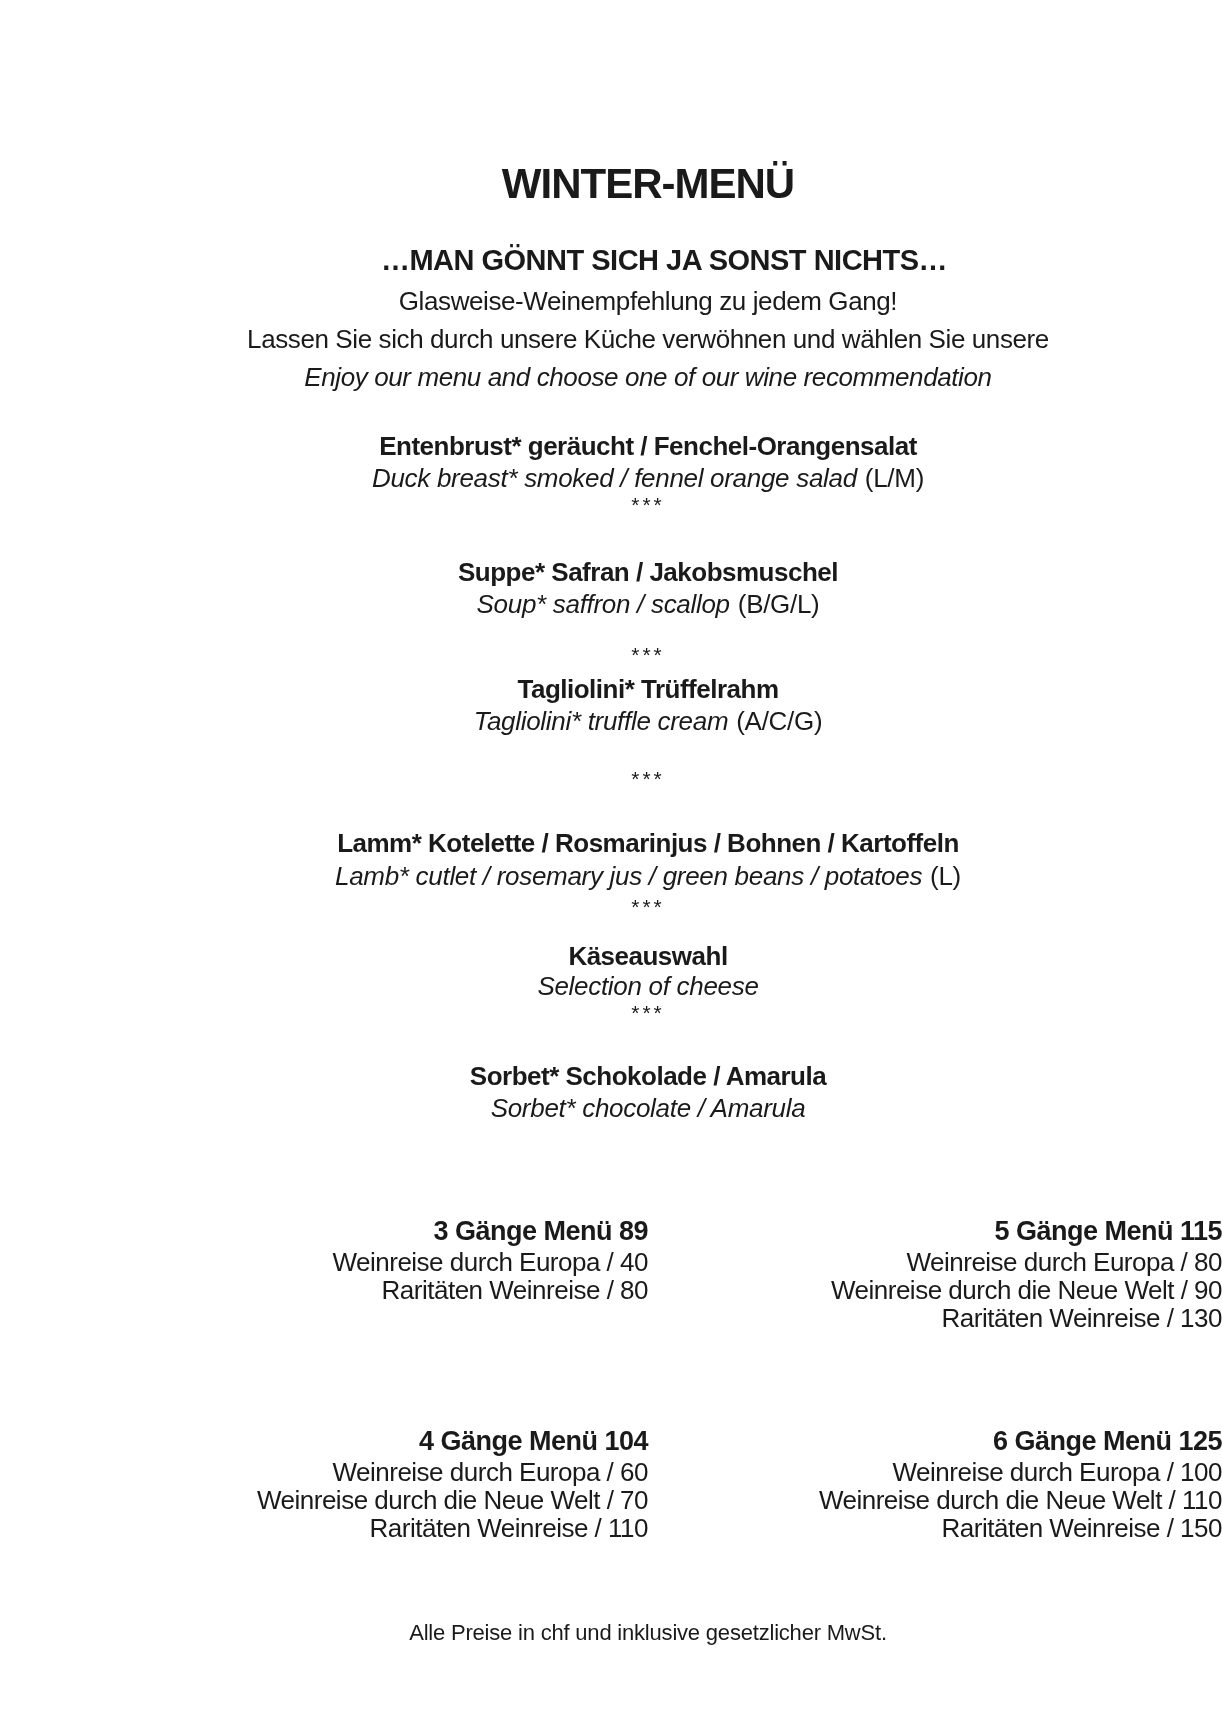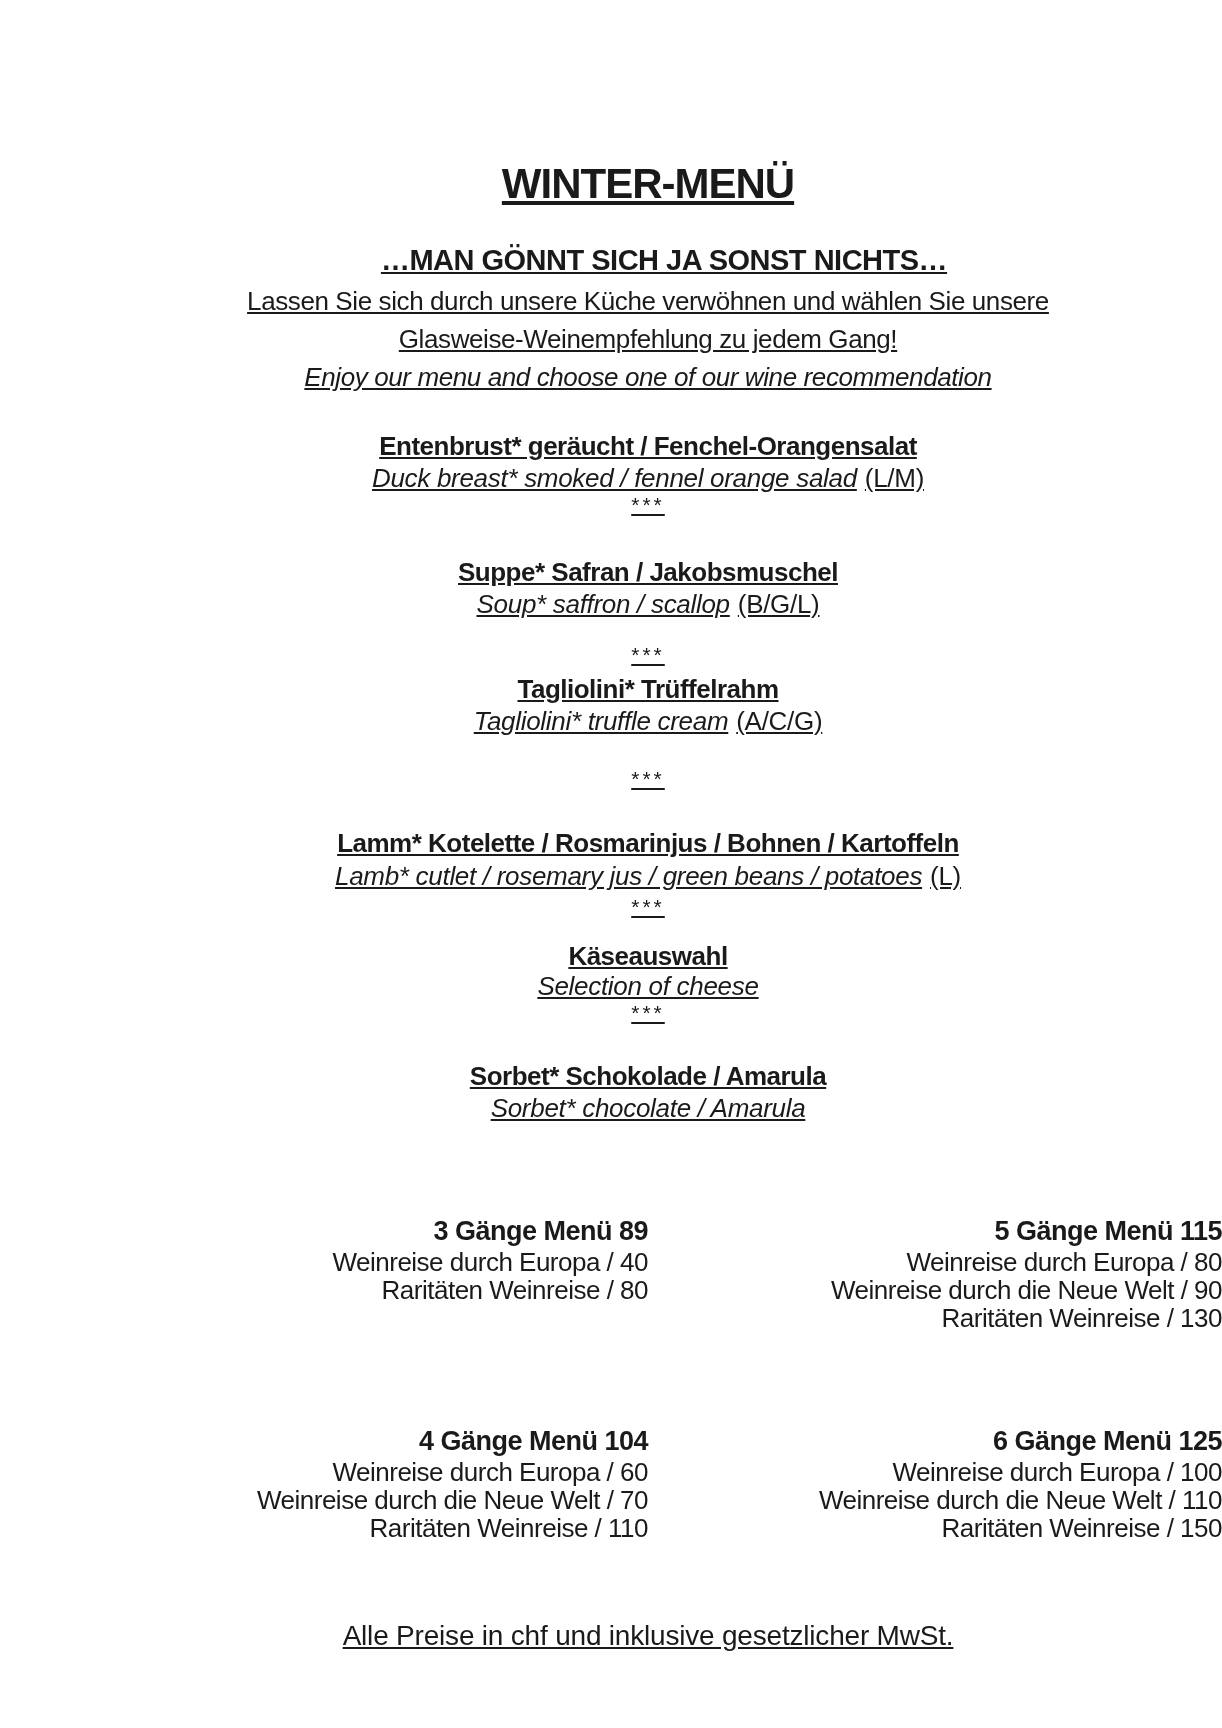--- a/index.html
+++ b/index.html
@@ -26,21 +26,20 @@
     left: 74px;
     top: 0;
     width: 1148px;
     height: 100%;
     text-align: center;
   }
   .block {
     position: absolute;
     left: 0;
     width: 100%;
-    text-decoration: underline;
   }
   .title {
     font-size: 42px;
     font-weight: 700;
     letter-spacing: -1px;
     line-height: 48px;
     margin: 0;
   }
   .subtitle {
     font-size: 29px;
@@ -93,36 +92,36 @@
     font-weight: 700;
     letter-spacing: -0.5px;
     line-height: 34px;
   }
   .menu-line {
     font-size: 26px;
     letter-spacing: -0.5px;
     line-height: 28px;
   }
   .footer-note {
-    font-size: 28px;
+    font-size: 22px;
     letter-spacing: -0.2px;
   }
 </style>
 </head>
 <body>
 
 <div class="page">
   <div class="content">
 
     <h1 class="block title" style="top:160px">WINTER-MENÜ</h1>
     <h2 class="block subtitle" style="top:226px">…MAN GÖNNT SICH JA SONST NICHTS…</h2>
 
     <div class="block" style="top:282px">
+      <div class="intro-line">Glasweise-Weinempfehlung zu jedem Gang!</div>
       <div class="intro-line">Lassen Sie sich durch unsere Küche verwöhnen und wählen Sie unsere</div>
-      <div class="intro-line">Glasweise-Weinempfehlung zu jedem Gang!</div>
       <div class="intro-line em">Enjoy our menu and choose one of our wine recommendation</div>
     </div>
 
     <div class="block course-de" style="top:430px">Entenbrust* geräucht / Fenchel-Orangensalat</div>
     <div class="block course-en" style="top:462px"><span class="em">Duck breast* smoked / fennel orange salad</span><span class="allergens">(L/M)</span></div>
     <div class="block sep" style="top:492px">***</div>
 
     <div class="block course-de" style="top:556px">Suppe* Safran / Jakobsmuschel</div>
     <div class="block course-en" style="top:588px"><span class="em">Soup* saffron / scallop</span><span class="allergens">(B/G/L)</span></div>
     <div class="block sep" style="top:642px">***</div>

